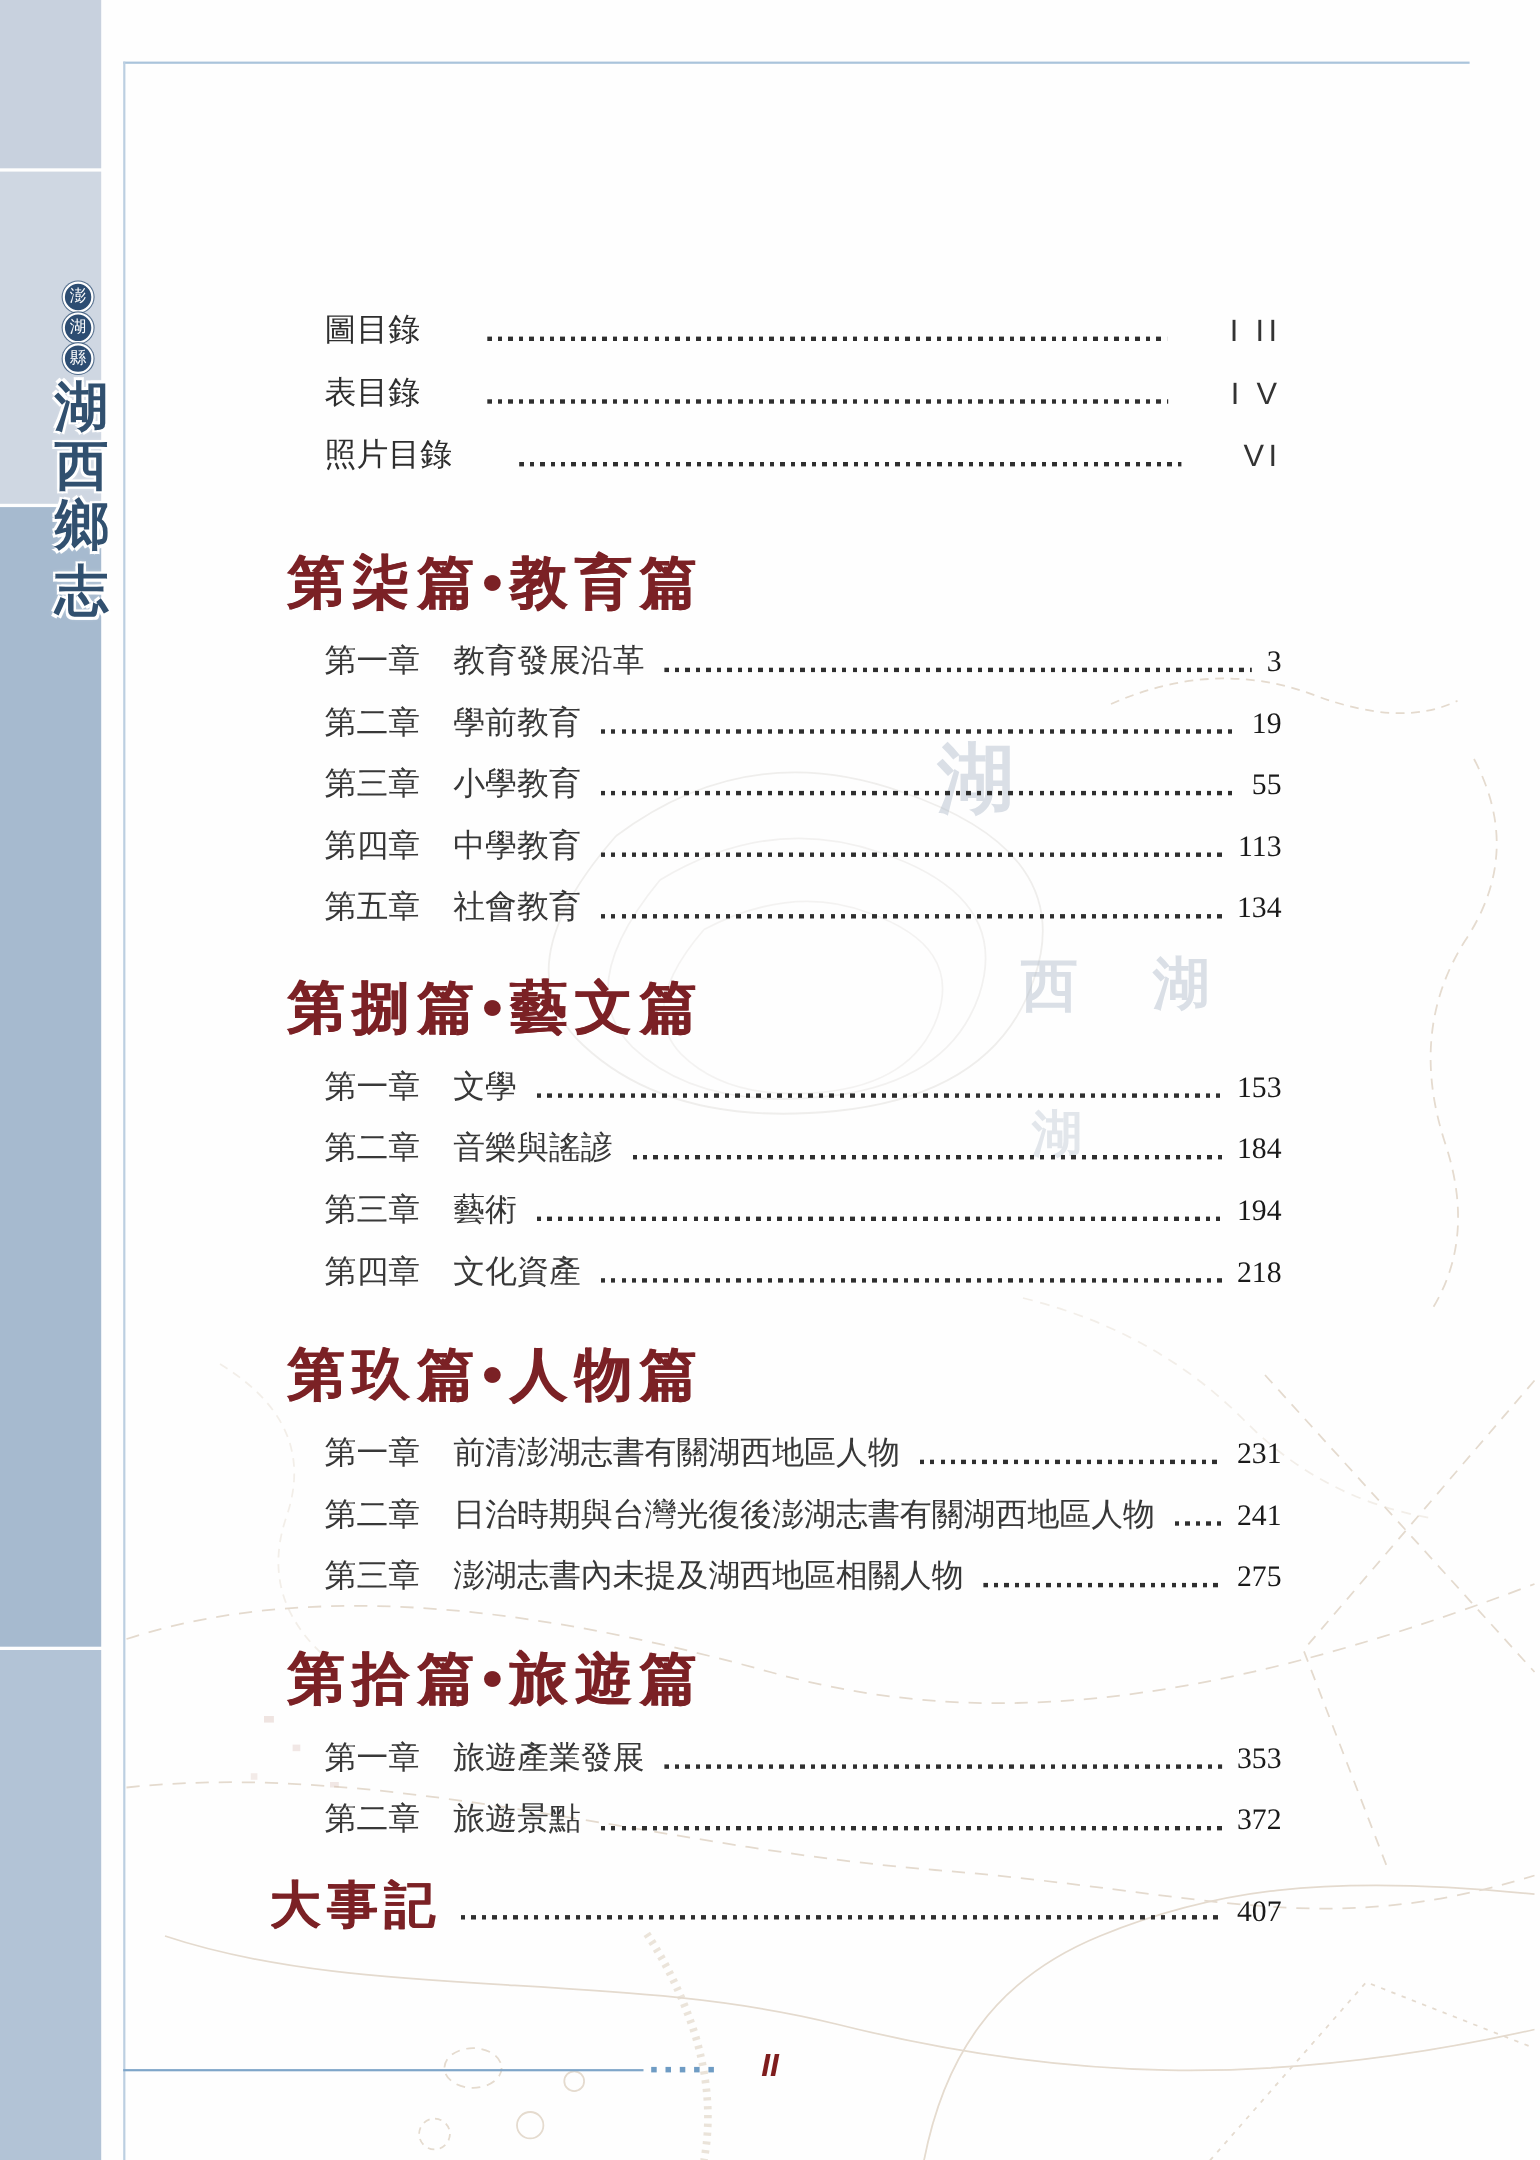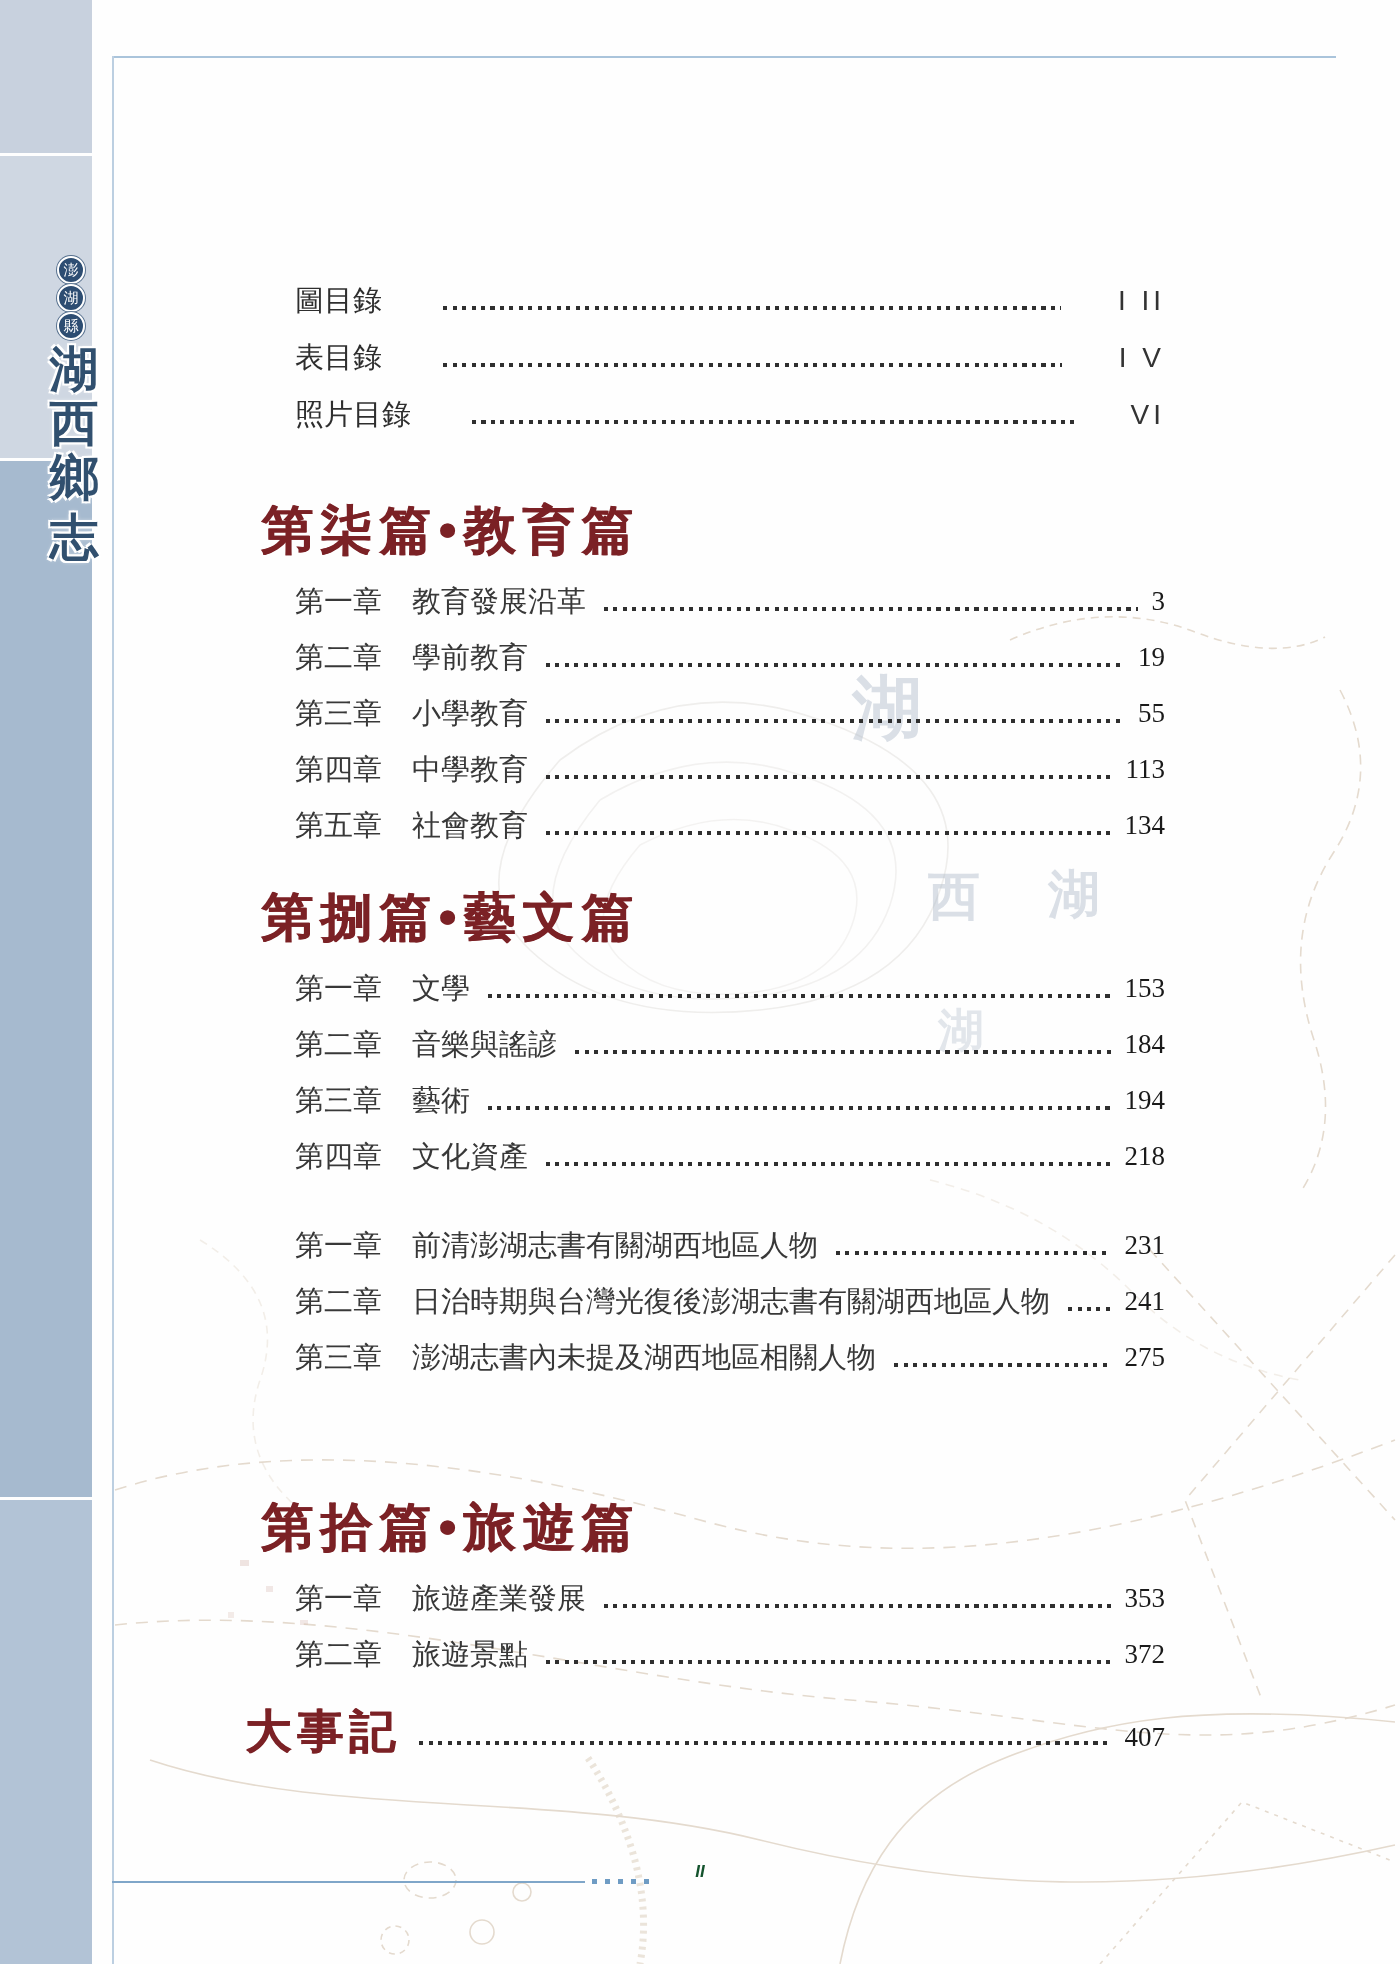--- a/index.html
+++ b/index.html
@@ -63,21 +63,21 @@
                line-height:56px;text-shadow:1px 0 0 #7b2125;}
   .chronicle .leader{margin-bottom:15px;}
   .chronicle .num{line-height:46px;}
 
   
   .foot-line{position:absolute;left:112px;top:1881px;width:473px;height:2px;background:#7fa6c9;}
   .foot-dot{position:absolute;top:1879px;width:5px;height:5px;background:#6f9cc4;}
   .fd-0{left:592px;} .fd-1{left:605px;} .fd-2{left:618px;} .fd-3{left:631px;} .fd-4{left:644px;}
   .foot-num{position:absolute;left:676px;top:1862px;width:48px;text-align:center;
             font-family:"Liberation Sans",sans-serif;font-style:italic;font-weight:bold;
-            font-size:17px;color:#14532d;}
+            font-size:29px;color:#7f1d1d;}
 </style>
 </head>
 <body>
 
 <div class="page">
 
   <svg class="map-svg" viewBox="0 0 1400 1964" xmlns="http://www.w3.org/2000/svg">
     <g fill="none" stroke="#cfbda7" stroke-width="1.6" opacity="0.55">
       <path d="M560,760 q120,-90 260,-40 q160,55 120,170 q-35,105 -180,120 q-150,15 -230,-60 q-75,-70 30,-190" stroke="#c8c4bd" opacity="0.5"></path>
       <path d="M600,800 q100,-60 200,-25 q120,40 90,130 q-28,80 -140,92 q-115,12 -175,-45 q-55,-55 25,-152" stroke="#c8c4bd" opacity="0.4"></path>
@@ -205,20 +205,21 @@
       <div class="row">
         <span class="ch-num">第四章</span>
           <span class="ch-title">文化資產</span>
         <span class="leader"></span>
         <span class="num">218</span>
       </div>
     </div>
   </div>
 
   <div class="section sec9">
+    <h2 class="sec-title">第玖篇•人物篇</h2>
     <div class="chapters">
       <div class="row">
         <span class="ch-num">第一章</span>
           <span class="ch-title">前清澎湖志書有關湖西地區人物</span>
         <span class="leader"></span>
         <span class="num">231</span>
       </div>
       <div class="row">
         <span class="ch-num">第二章</span>
           <span class="ch-title">日治時期與台灣光復後澎湖志書有關湖西地區人物</span>

